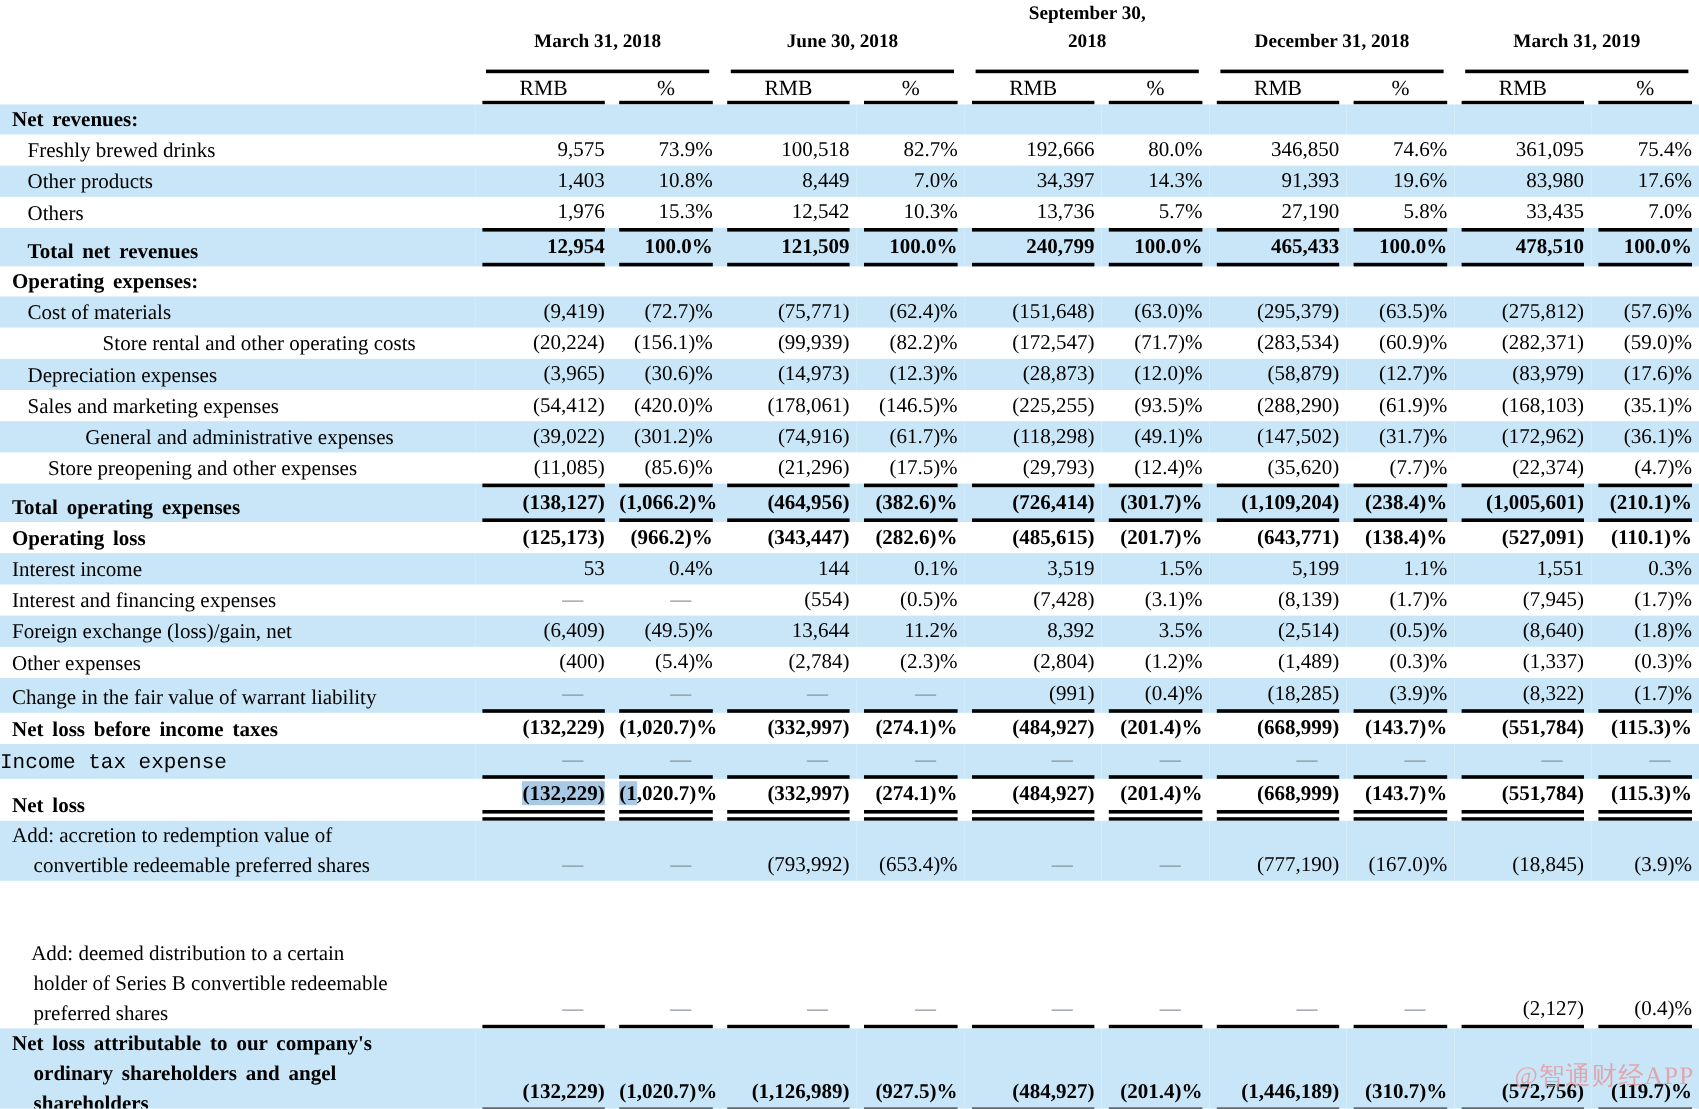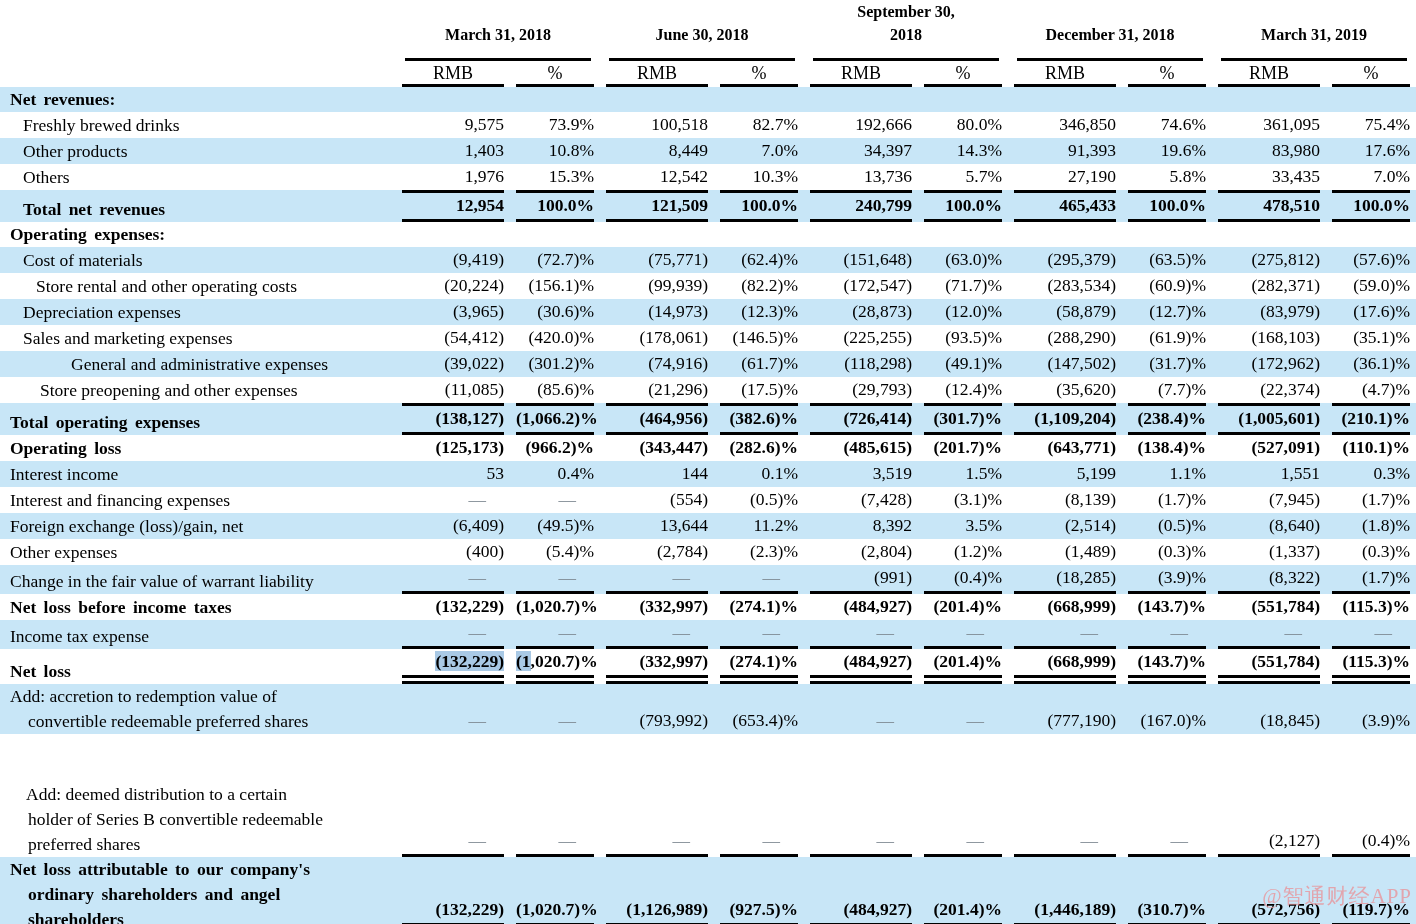--- a/index.html
+++ b/index.html
@@ -354,21 +354,21 @@
           </td>
           <td>
             <div class="n">(275,812)</div>
           </td>
           <td>
             <div class="n">(57.6)%</div>
           </td>
         </tr>
         <tr>
           <td class="lab">
-            <div class="lab-line" style="padding-left: 36px;">Store rental and other operating costs</div>
+            <div class="lab-line" style="padding-left: 36px; text-align: center;">Store rental and other operating costs</div>
           </td>
           <td>
             <div class="n">(20,224)</div>
           </td>
           <td>
             <div class="n">(156.1)%</div>
           </td>
           <td>
             <div class="n">(99,939)</div>
           </td>
@@ -809,21 +809,21 @@
           </td>
           <td>
             <div class="n">(551,784)</div>
           </td>
           <td>
             <div class="n">(115.3)%</div>
           </td>
         </tr>
         <tr class="sh ">
           <td class="lab">
-            <div class="lab-line" style="padding-left: 10px;">Income tax expense</div>
+            <div class="lab-line" style=" font-family: Liberation Mono, monospace;">Income tax expense</div>
           </td>
           <td>
             <div class="n lb"><span class="dash">—</span></div>
           </td>
           <td>
             <div class="n lb"><span class="dash">—</span></div>
           </td>
           <td>
             <div class="n lb"><span class="dash">—</span></div>
           </td>

